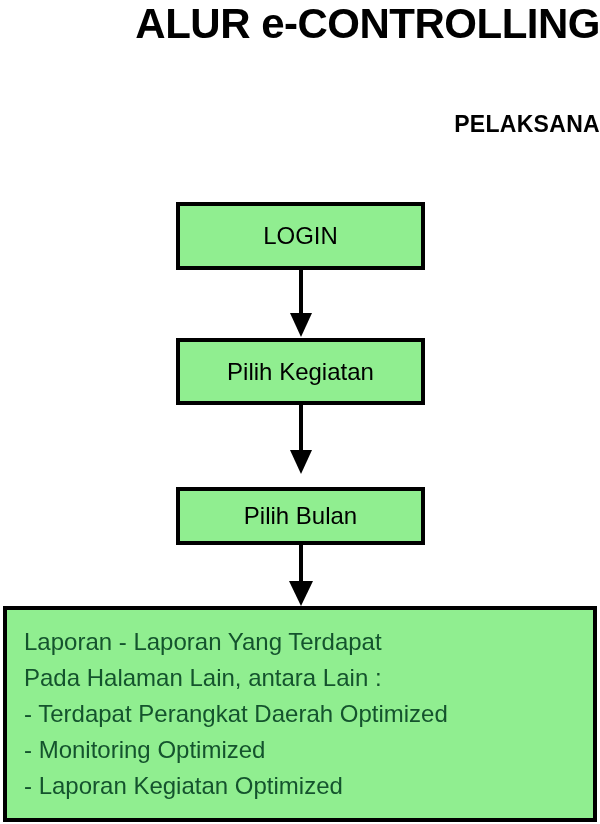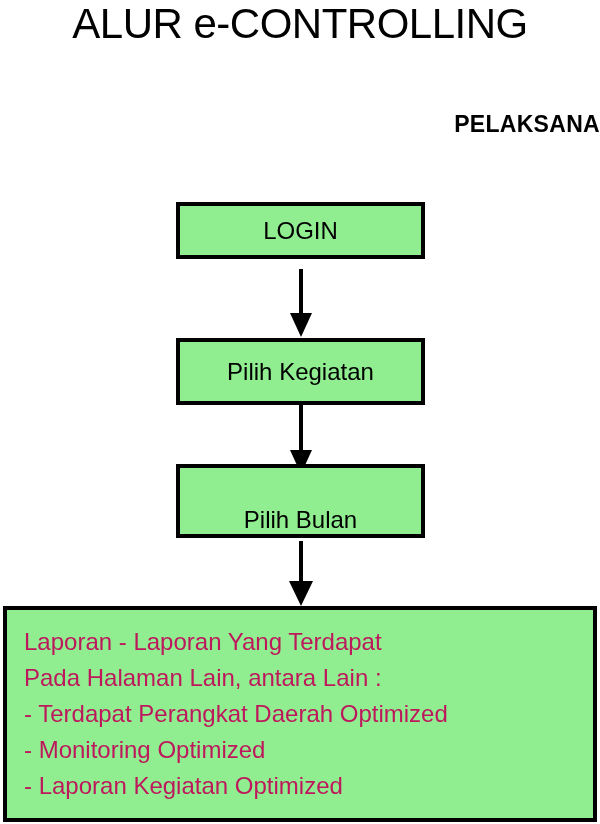--- a/index.html
+++ b/index.html
@@ -19,23 +19,23 @@
     background: #ffffff;
     overflow: hidden;
   }
 
   
   .main-title {
     position: absolute;
     left: 0;
     top: 2px;
     width: 600px;
-    text-align: center;
+    text-align: right;
     font-size: 42px;
-    font-weight: normal;
+    font-weight: bold;
     letter-spacing: -0.5px;
     line-height: 44px;
     white-space: nowrap;
   }
   .lane-title {
     position: absolute;
     left: 0;
     top: 110px;
     width: 600px;
     text-align: right;
@@ -55,40 +55,40 @@
     justify-content: center;
   }
   .node .node-label {
     font-size: 24px;
     font-weight: normal;
     line-height: 28px;
     color: #000000;
     white-space: nowrap;
   }
 
-  #node-login      { left: 176px; top: 202px; width: 249px; height: 57px; }
+  #node-login      { left: 176px; top: 202px; width: 249px; height: 68px; }
   #node-kegiatan   { left: 176px; top: 338px; width: 249px; height: 67px; text-align: right; }
-  #node-bulan      { left: 176px; top: 464px; width: 249px; height: 74px; align-items: flex-end; }
+  #node-bulan      { left: 176px; top: 487px; width: 249px; height: 58px; }
 
   
   #node-laporan {
     position: absolute;
     left: 3px;
     top: 606px;
     width: 594px;
     height: 216px;
     border: 4px solid #000000;
     background: #90ee90;
     padding: 14px 0 0 17px;
     display: block;
   }
   #node-laporan .report-line {
     font-size: 24px;
     line-height: 36px;
-    color: #be185d;
+    color: #14532d;
     white-space: nowrap;
   }
 
   
   .connector {
     position: absolute;
     width: 30px;
   }
   .connector svg { display: block; }
 </style>

